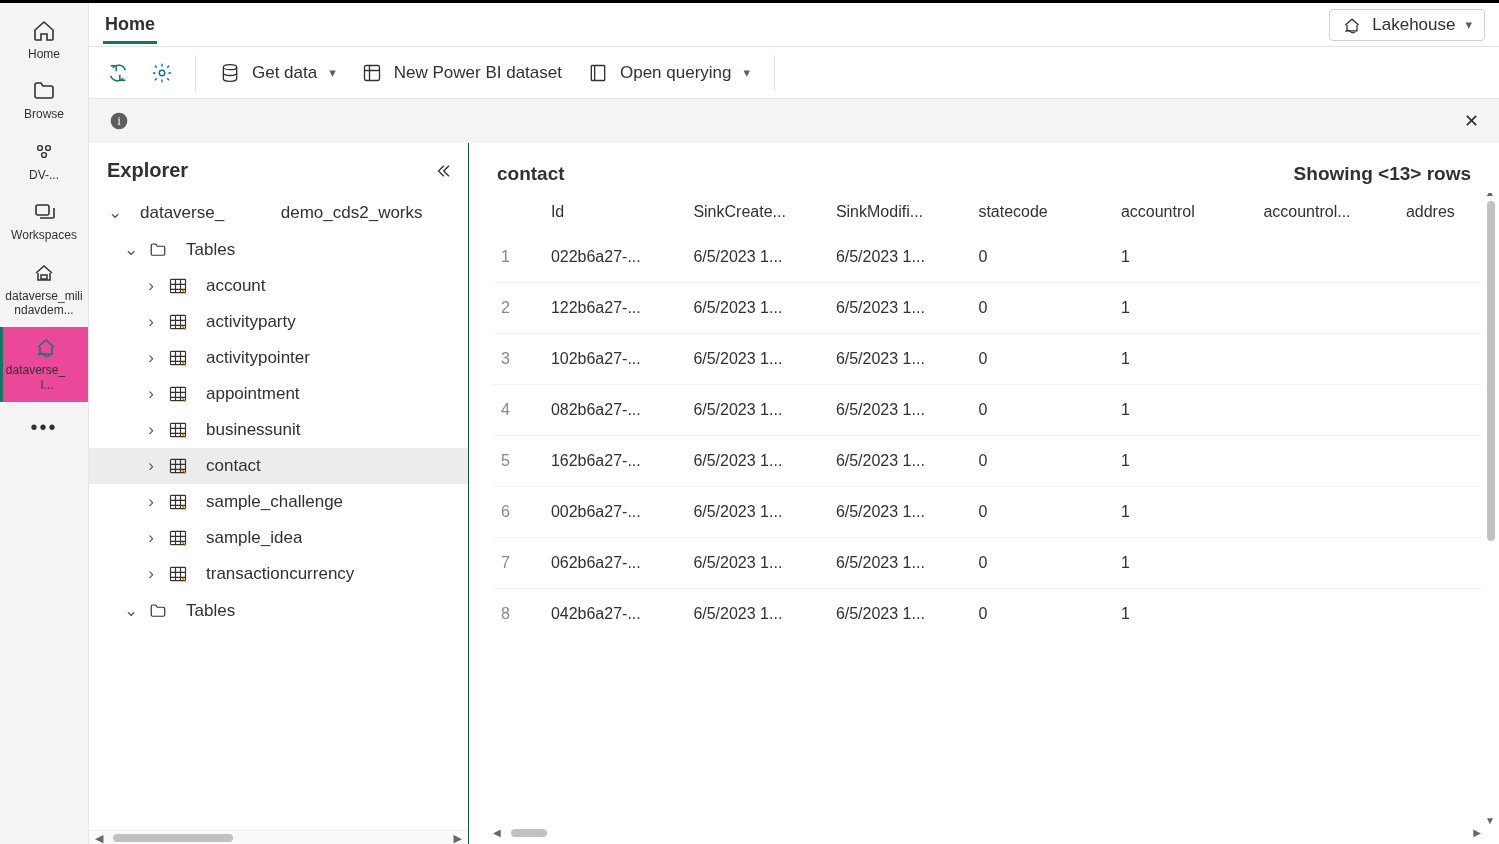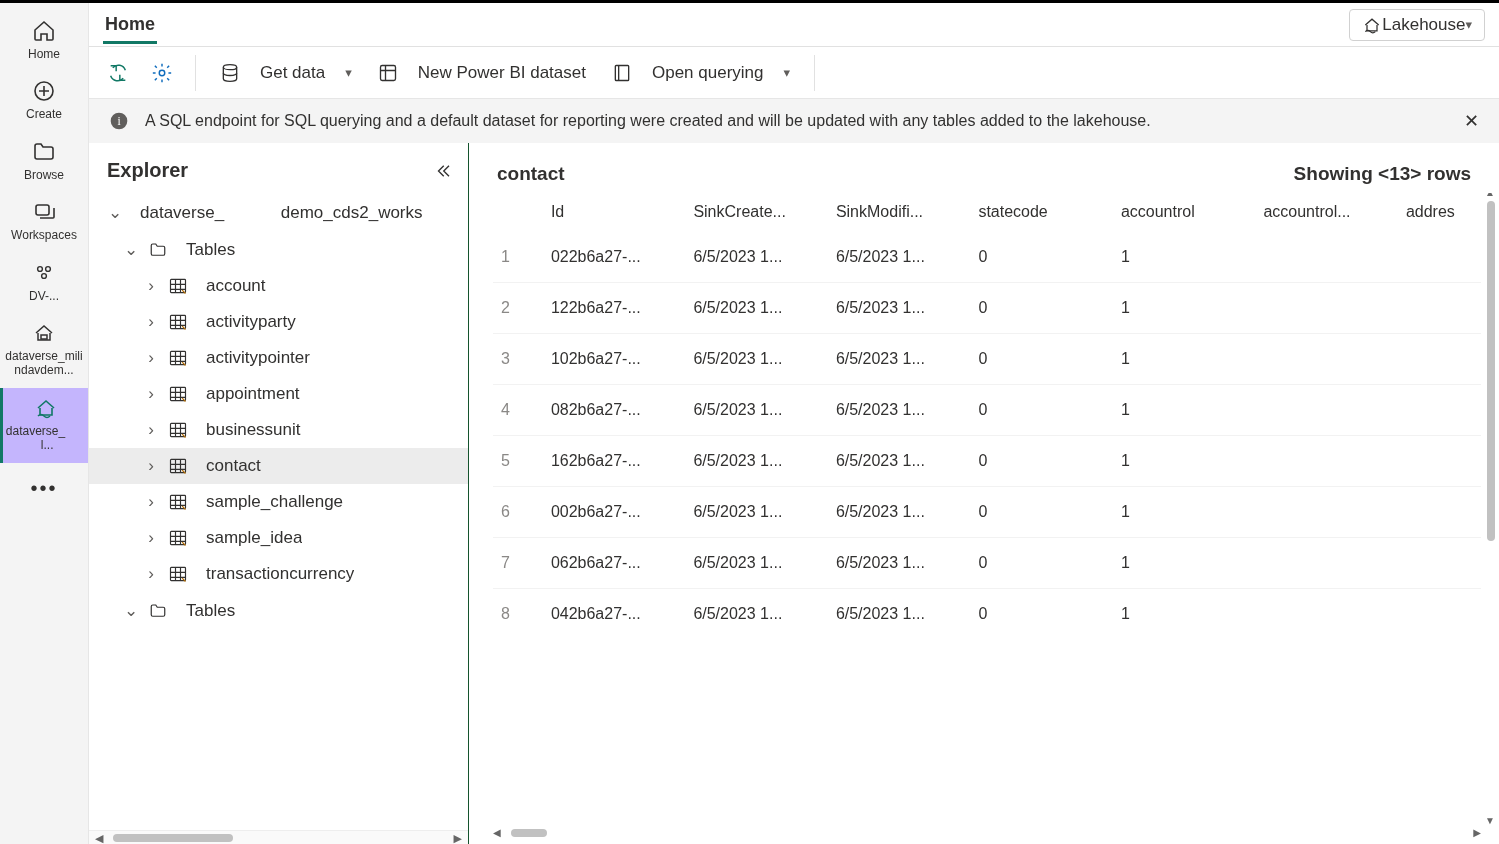--- a/index.html
+++ b/index.html
@@ -31,21 +31,21 @@
   gap: 4px;
   padding: 8px 2px 10px;
   cursor: pointer;
   font-size: 12px;
   color: #323130;
   text-align: center;
   line-height: 1.2;
   word-break: break-word;
 }
 .nav-item.selected {
-  background: #c4b5fd;
+  background: #ec4899;
   border-left: 3px solid #117865;
 }
 .nav-item .ico { width: 24px; height: 24px; display:flex; align-items:center; justify-content:center; }
 .nav-more { font-size: 20px; letter-spacing: 2px; padding: 14px 0; text-align:center; cursor:pointer; }
 .nav-spacer { flex: 1; }
 .nav-powerbi { display:flex; flex-direction:column; align-items:center; padding:10px 0 18px; font-size:12px; gap:4px; }
 
 
 .app-main { flex: 1; display:flex; flex-direction:column; overflow:hidden; }
 .top-bar {
@@ -58,40 +58,41 @@
 }
 .top-tab {
   font-size: 18px;
   font-weight: 600;
   padding: 8px 2px 6px;
   border-bottom: 3px solid #117865;
 }
 .top-right-select {
   display:flex;
   align-items:center;
+  gap:10px;
   border:1px solid #d1d1d1;
   border-radius:4px;
   padding:5px 12px;
   font-size:17px;
   cursor:pointer;
 }
 
 .toolbar {
   height: 52px;
   border-bottom: 1px solid #e6e6e6;
   display:flex;
   align-items:center;
   padding: 0 10px;
   gap: 6px;
 }
 .tb-sep { width:1px; height:36px; background:#e1e1e1; margin:0 8px; }
 .tb-btn {
   display:flex;
   align-items:center;
-  gap:20px;
+  gap:12px;
   padding:6px 10px;
   border-radius:4px;
   font-size:17px;
   cursor:pointer;
 }
 .tb-icon-only { padding:6px 8px; }
 .chev { font-size:13px; color:#605e5c; }
 
 
 .info-bar {
@@ -226,52 +227,43 @@
     <span class="ico">
       <svg width="24" height="24" viewBox="0 0 24 24" fill="none" stroke="#323130" stroke-width="1.6">
           <path d="M3 11 12 3l9 8v9a1 1 0 0 1-1 1h-5v-6H9v6H4a1 1 0 0 1-1-1z"></path>
         </svg>
     </span>
     <span>Home</span>
   </div>
   <div class="nav-item">
     <span class="ico">
       <svg width="24" height="24" viewBox="0 0 24 24" fill="none" stroke="#323130" stroke-width="1.6">
-          <circle cx="12" cy="12" r="9"></circle>
-          <path d="M12 7v10M7 12h10"></path>
-        </svg>
-    </span>
-    <span>Create</span>
-  </div>
-  <div class="nav-item">
-    <span class="ico">
-      <svg width="24" height="24" viewBox="0 0 24 24" fill="none" stroke="#323130" stroke-width="1.6">
           <path d="M3 6a2 2 0 0 1 2-2h4l2 3h8a2 2 0 0 1 2 2v8a2 2 0 0 1-2 2H5a2 2 0 0 1-2-2z"></path>
         </svg>
     </span>
     <span>Browse</span>
-  </div>
-  <div class="nav-item">
-    <span class="ico">
-      <svg width="24" height="24" viewBox="0 0 24 24" fill="none" stroke="#323130" stroke-width="1.6">
-          <rect x="4" y="5" width="13" height="10" rx="2"></rect>
-          <path d="M8 18h13a1 1 0 0 0 1-1V8"></path>
-        </svg>
-    </span>
-    <span>Workspaces</span>
   </div>
   <div class="nav-item">
     <span class="ico">
       <svg width="24" height="20" viewBox="0 0 24 20" fill="none" stroke="#323130" stroke-width="1.4">
           <circle cx="8" cy="6" r="2.4"></circle>
           <circle cx="16" cy="6" r="2.4"></circle>
           <circle cx="12" cy="13" r="2.4"></circle>
         </svg>
     </span>
     <span>DV-...</span>
+  </div>
+  <div class="nav-item">
+    <span class="ico">
+      <svg width="24" height="24" viewBox="0 0 24 24" fill="none" stroke="#323130" stroke-width="1.6">
+          <rect x="4" y="5" width="13" height="10" rx="2"></rect>
+          <path d="M8 18h13a1 1 0 0 0 1-1V8"></path>
+        </svg>
+    </span>
+    <span>Workspaces</span>
   </div>
   <div class="nav-item">
     <span class="ico">
       <svg width="24" height="24" viewBox="0 0 24 24" fill="none" stroke="#323130" stroke-width="1.5">
           <path d="M4 12 12 5l8 7"></path>
           <path d="M6 12v7h12v-7"></path>
           <rect x="9" y="14" width="6" height="4"></rect>
         </svg>
     </span>
     <span>dataverse_milindavdem...</span>
@@ -360,21 +352,20 @@
     <div class="tb-sep"></div>
   </div>
 
   <div class="info-bar">
     <span>
       <svg width="20" height="20" viewBox="0 0 24 24">
           <circle cx="12" cy="12" r="10" fill="#605e5c"></circle>
           <text x="12" y="17" text-anchor="middle" font-size="14" fill="#fff" font-family="Segoe UI">i</text>
         </svg>
     </span>
-    <span>A SQL endpoint for SQL querying and a default dataset for reporting were created and will be updated with any tables added to the lakehouse.</span>
     <span class="info-close">✕</span>
   </div>
 
   <div class="body-split">
 
     <div class="explorer">
       <div class="exp-header">
         <h2>Explorer</h2>
         <span class="collapse-btn">
           <svg width="18" height="18" viewBox="0 0 24 24" fill="none" stroke="#323130" stroke-width="1.8">

